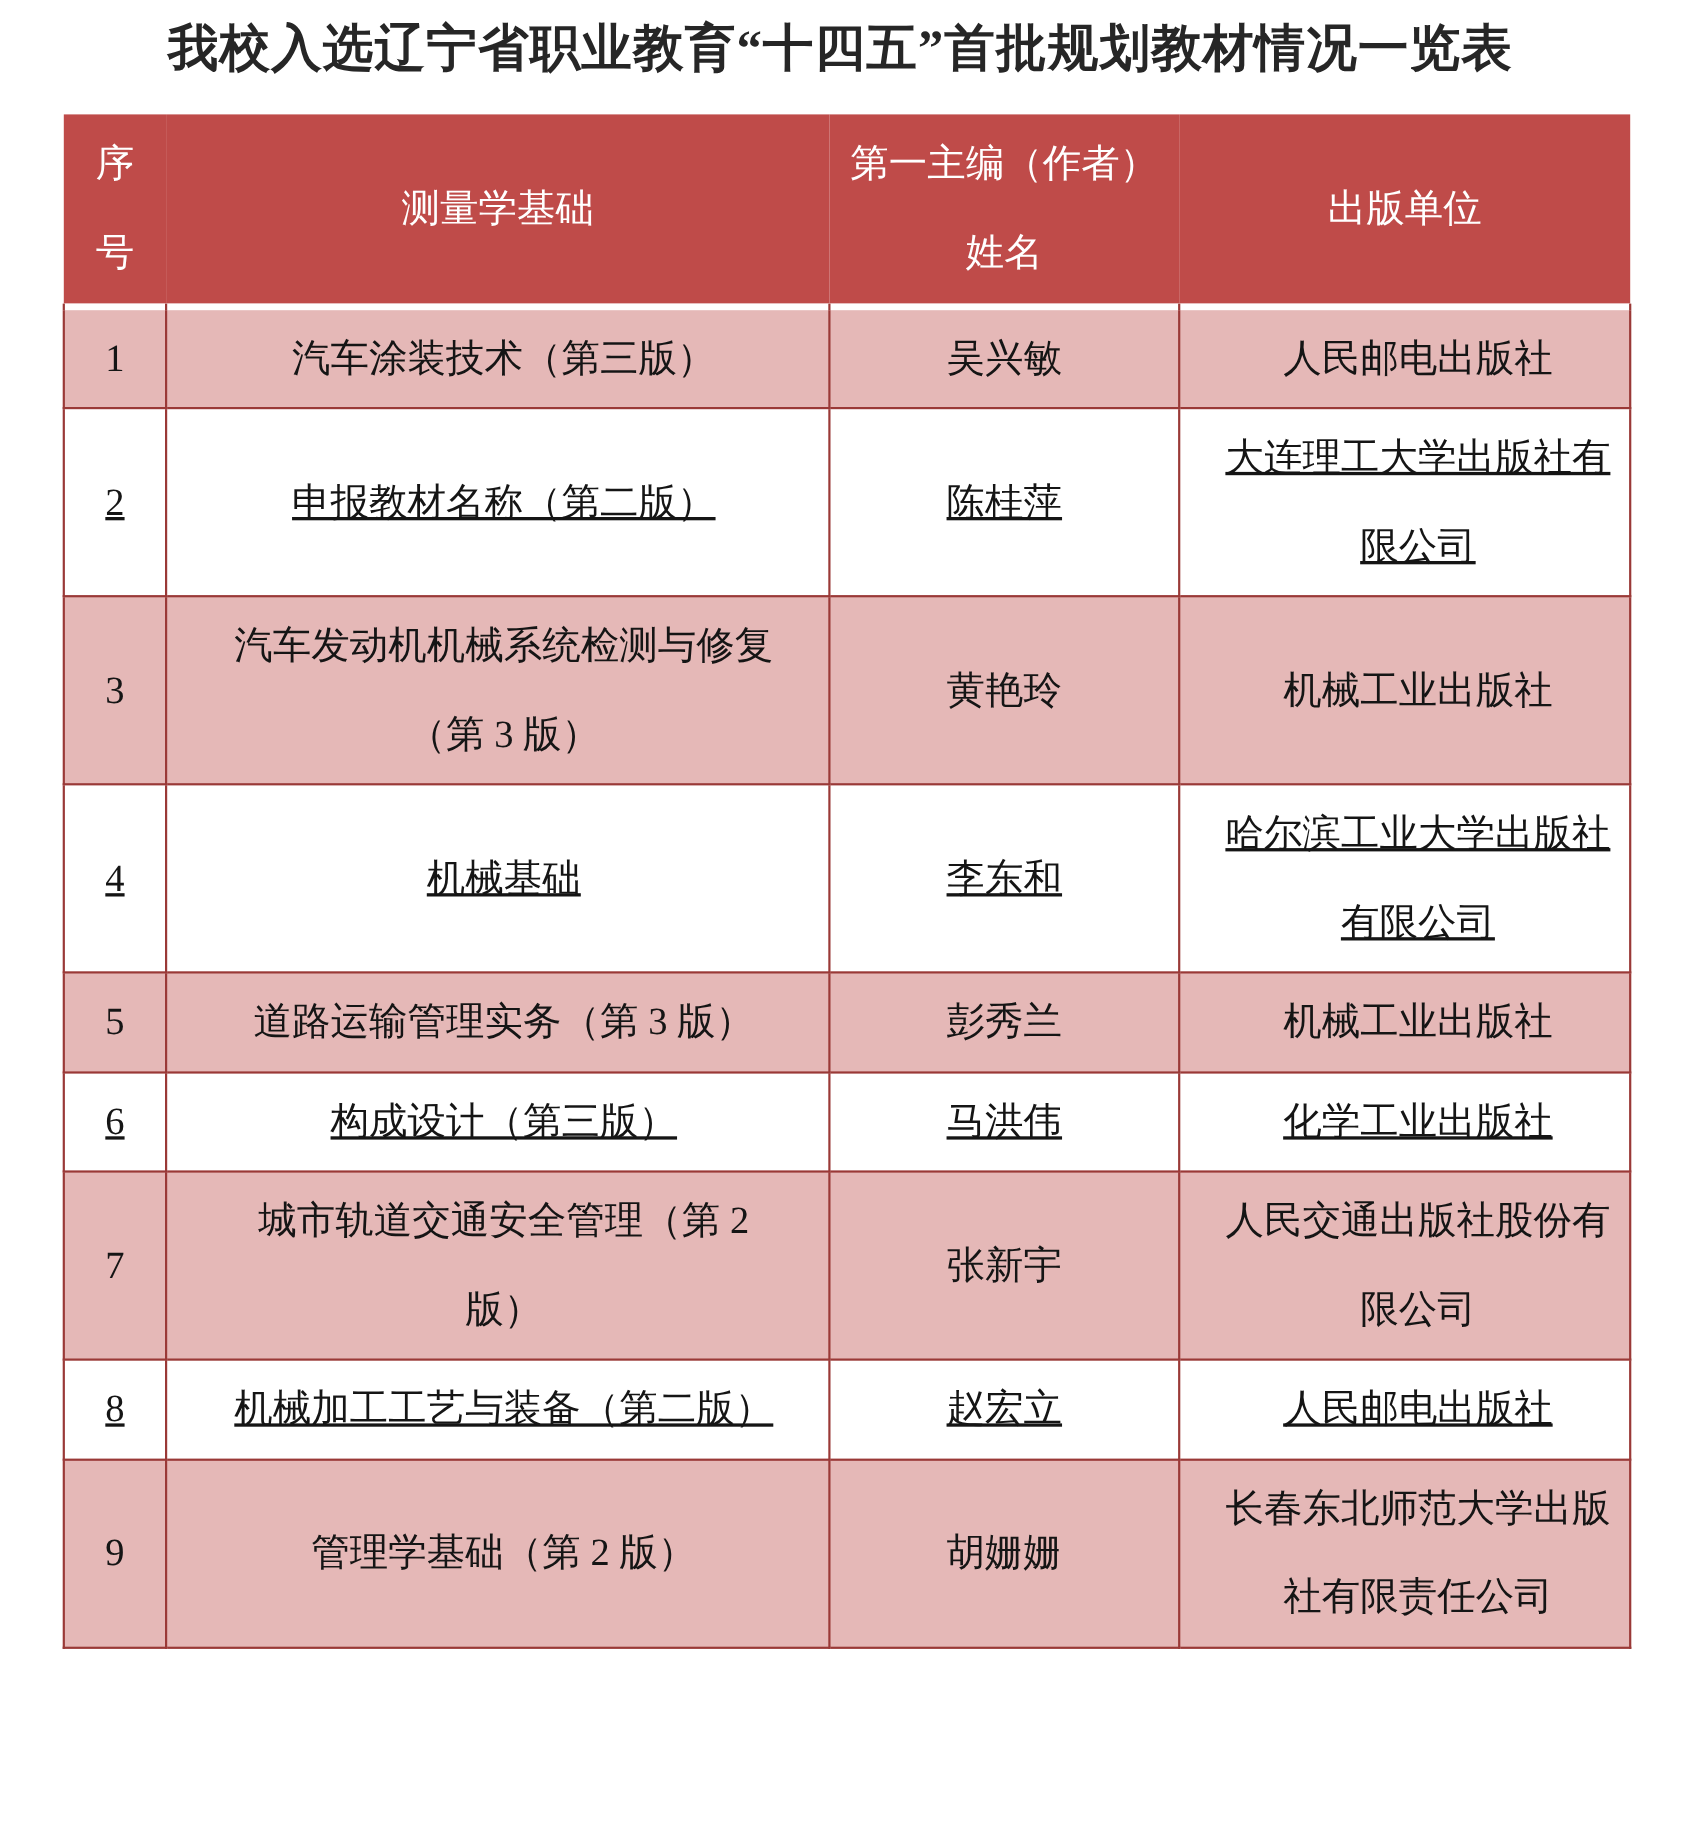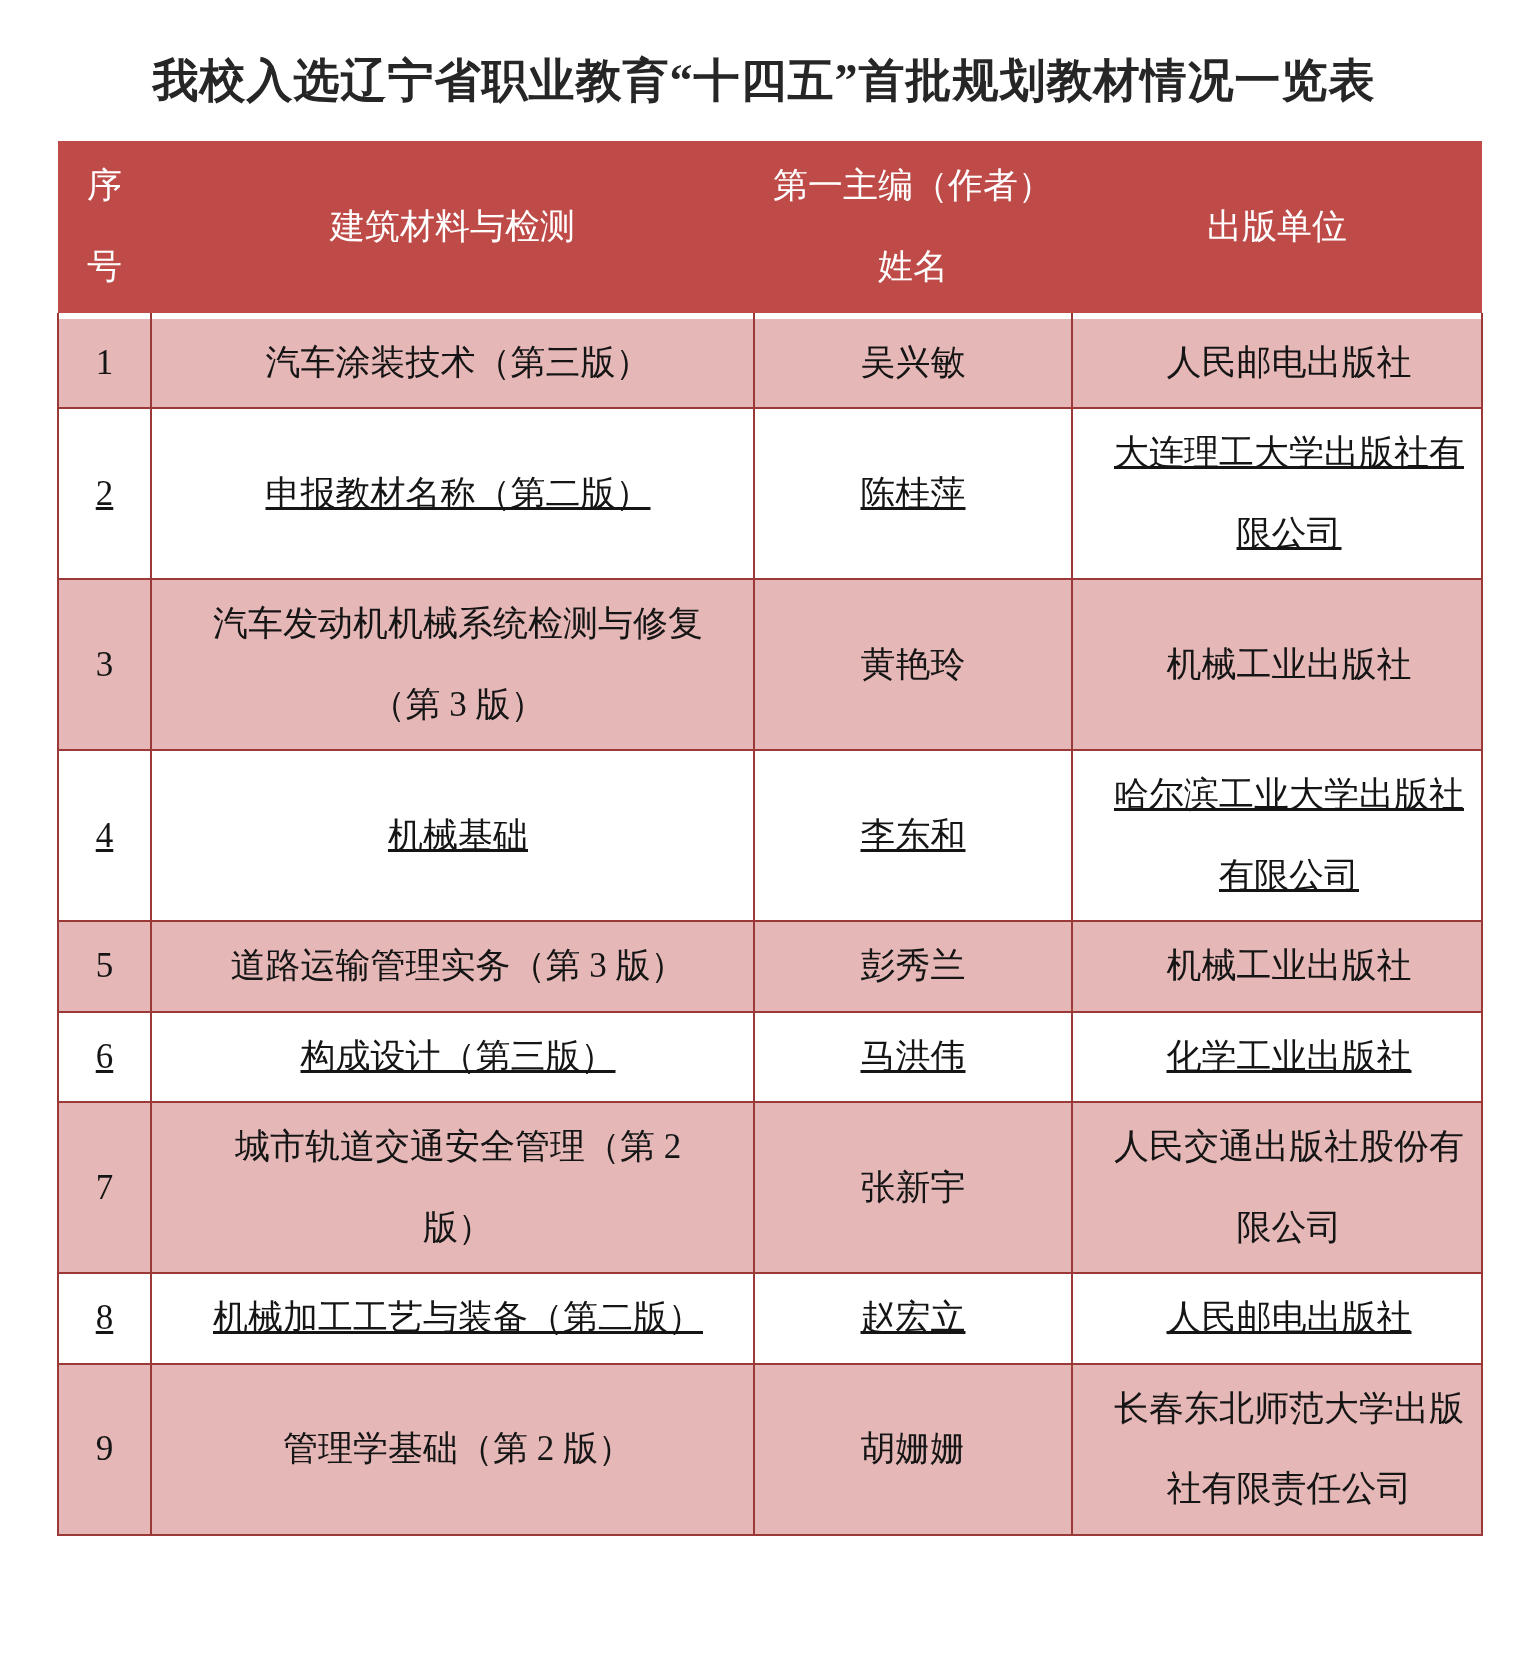--- a/index.html
+++ b/index.html
@@ -13,21 +13,21 @@
     font-family: "Liberation Serif", "DejaVu Serif", serif;
     color: #151515;
   }
   .page {
     width: 1528px;
     height: 1669px;
     overflow: hidden;
     background: #ffffff;
   }
   .doc-title {
-    margin-top: 51px;
+    margin-top: 14px;
     text-align: center;
     font-size: 46px;
     font-weight: bold;
     color: #262626;
     letter-spacing: 1px;
     line-height: 1.3;
   }
   table.booklist {
     border-collapse: collapse;
     table-layout: fixed;
@@ -86,21 +86,21 @@
     <colgroup>
       <col class="c-no">
         <col class="c-title">
         <col class="c-author">
         <col class="c-publisher">
     </colgroup>
     <thead>
       <tr>
         <th>序
 号</th>
-        <th>建筑材料与检测</th>
+        <th>测量学基础</th>
         <th>第一主编（作者）
 姓名</th>
         <th>出版单位</th>
       </tr>
     </thead>
     <tbody>
       <tr class="spacer">
         <td></td>
           <td></td>
           <td></td>

